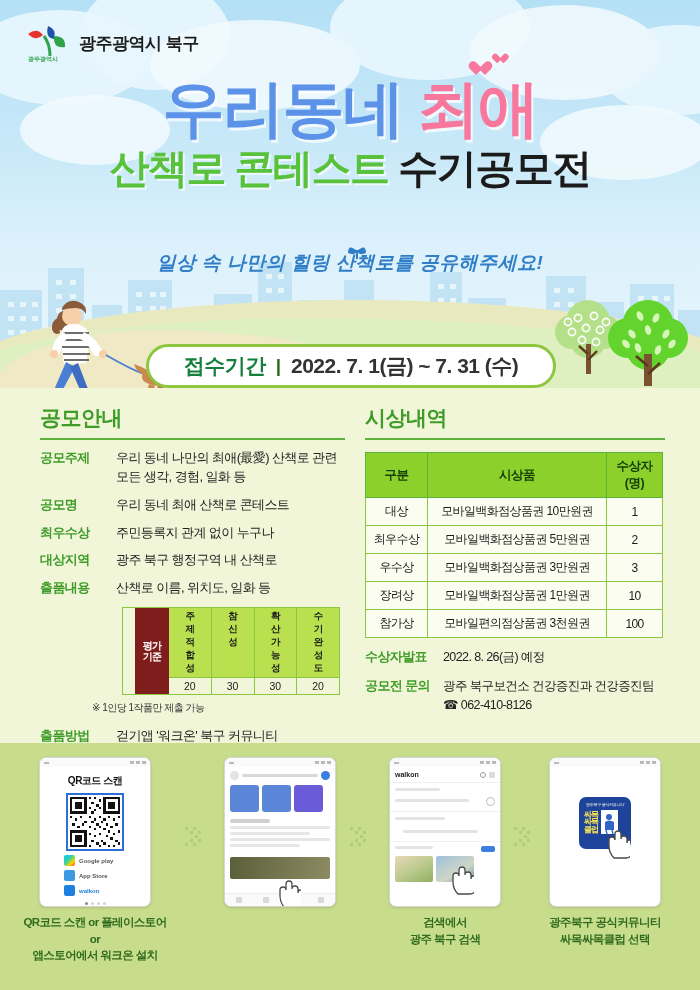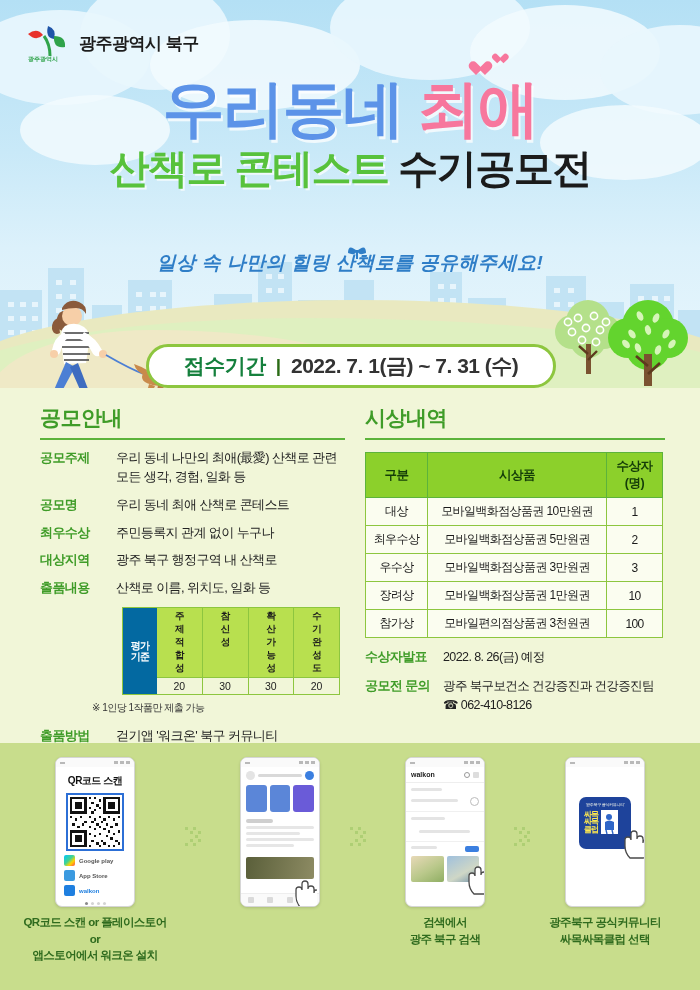--- a/index.html
+++ b/index.html
@@ -90,23 +90,23 @@
   .info-row { display: flex; margin-top: 9px; }
   .info-key {
     width: 76px; flex: none; font-size: 13px; font-weight: bold;
     color: #3f9c28; letter-spacing: -.6px;
   }
   .info-val { font-size: 13px; color: #222; letter-spacing: -.6px; line-height: 1.45; }
 
   
   .eval { display: flex; margin: 9px 0 0 82px; border: 1px solid #8dc63f; width: 218px; }
   .eval-label {
-    width: 34px; background: #0369a1; color: #fff; font-size: 10px; font-weight: bold;
+    width: 34px; background: #7f1d1d; color: #fff; font-size: 10px; font-weight: bold;
     display: flex; flex-direction: column; align-items: center; justify-content: center;
-    line-height: 1.15; letter-spacing: -.8px; padding: 2px 0;
+    line-height: 1.15; letter-spacing: -.8px; padding: 2px 0; margin-left: 12px;
   }
   .eval-body { flex: 1; }
   .eval-r { display: flex; }
   .eval-hd { background: #b8e04f; }
   .eval-c {
     flex: 1; text-align: center; font-size: 9.5px; font-weight: bold; color: #1b1b1b;
     padding: 2px 16px; border-right: 1px solid #8dc63f; letter-spacing: -.8px;
   }
   .eval-c:last-child { border-right: none; }
   .eval-v { flex: 1; text-align: center; font-size: 10.5px; color: #222; padding: 2px 0;
@@ -134,21 +134,21 @@
   .contact-key { width: 78px; flex: none; font-size: 13px; font-weight: bold; color: #3f9c28; letter-spacing: -.6px; }
   .contact-val { font-size: 12.5px; color: #222; letter-spacing: -.6px; line-height: 1.5; }
 
   
   .steps {
     position: absolute; left: 0; top: 743px; width: 700px; height: 247px;
     background: #c8dd8c;
   }
   .step { position: absolute; top: 14px; width: 150px; text-align: center; }
   .phone {
-    width: 80px; height: 150px; margin: 0 auto; background: #fff;
+    width: 112px; height: 150px; margin: 0 auto; background: #fff;
     border-radius: 7px; border: 1px solid #d6d6d6; overflow: hidden;
     box-shadow: 0 1px 3px rgba(0,0,0,.14); position: relative;
   }
   .statusbar { height: 9px; background: #fafafa; display: flex; align-items: center;
                justify-content: space-between; padding: 0 4px; }
   .sb-dot { width: 5px; height: 2px; background: #b9b9b9; }
   .sb-right { display: flex; gap: 2px; }
   .sb-right i { width: 4px; height: 3px; background: #b9b9b9; display: block; }
   .step-cap {
     margin-top: 7px; font-size: 11.5px; color: #2f6b1e; font-weight: bold;

